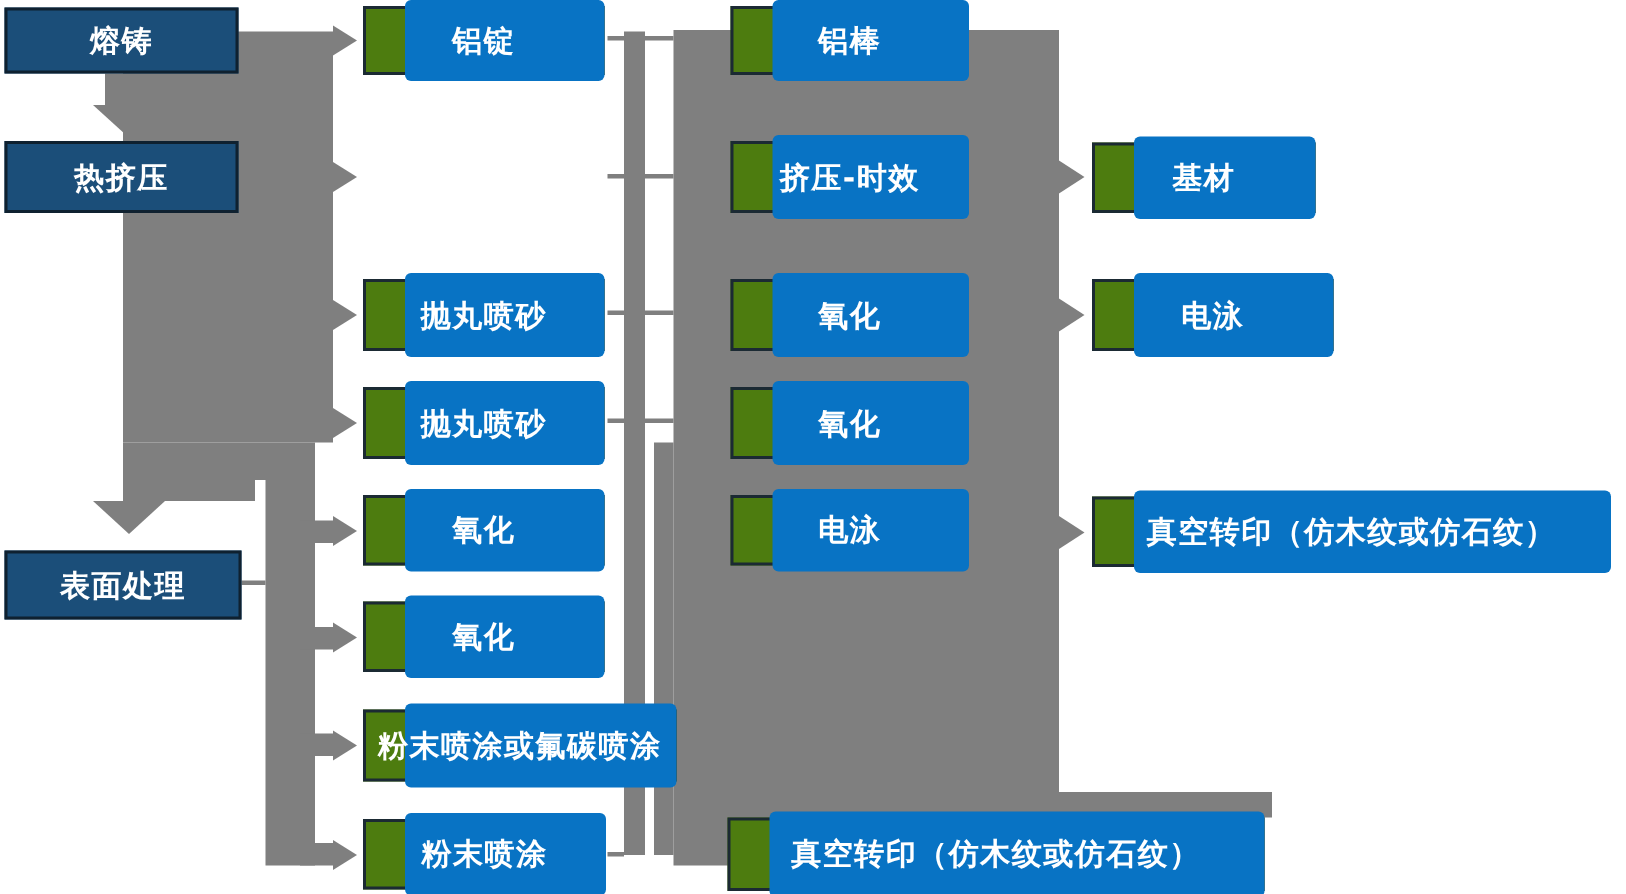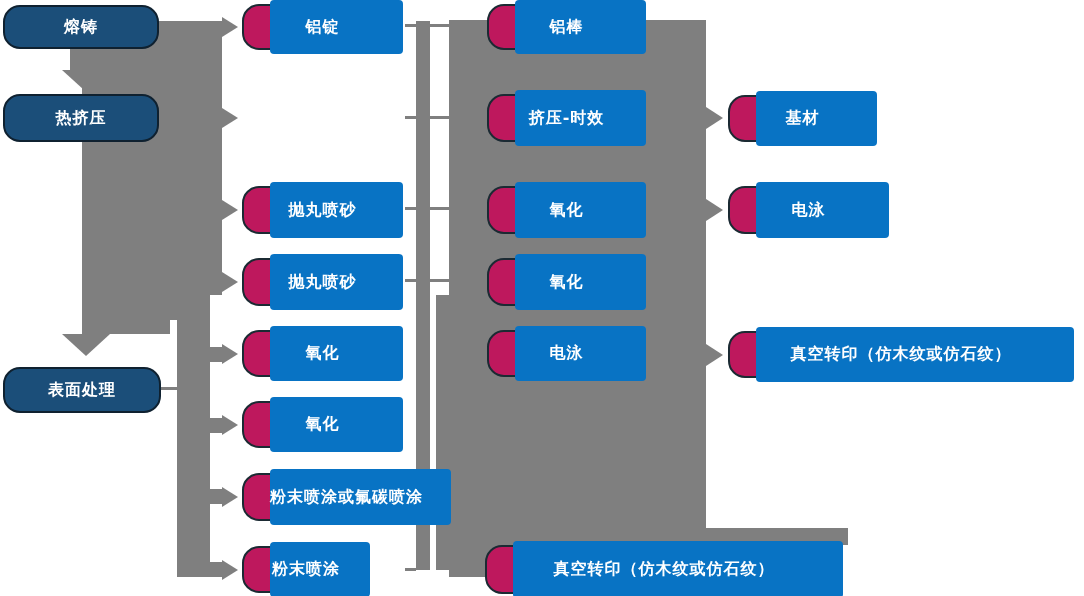--- a/index.html
+++ b/index.html
@@ -9,24 +9,24 @@
   
   .c{position:absolute;background:#7F7F7F;z-index:0;}
   .tri{position:absolute;width:0;height:0;z-index:0;}
   .tri-r{border-top:10px solid transparent;border-bottom:10px solid transparent;border-left:16px solid #7F7F7F;}
   .tri-r4{border-top:11px solid transparent;border-bottom:11px solid transparent;border-left:17px solid #7F7F7F;}
   .tri-d{border-left:22px solid transparent;border-right:22px solid transparent;border-top:20px solid #7F7F7F;}
   .tri-d2{border-left:24px solid transparent;border-right:24px solid transparent;border-top:22px solid #7F7F7F;}
 
   
   .node{position:absolute;display:flex;align-items:center;justify-content:center;
-        box-sizing:border-box;border-radius:17px;z-index:1;
-        color:#FFFFFF;font-weight:bold;font-size:16px;letter-spacing:1px;white-space:nowrap;}
+        box-sizing:border-box;border-radius:0;z-index:1;
+        color:#FFFFFF;font-weight:bold;font-size:20px;letter-spacing:1px;white-space:nowrap;}
   .dark{background:#1B4E79;border:2px solid #0F2130;}
-  .blue{background:#be185d;border:2px solid #1B2A33;}
+  .blue{background:#4d7c0f;border:2px solid #1B2A33;}
   .blue::before{content:"";position:absolute;left:26px;right:-2px;top:-6px;bottom:-6px;
         background:#0873C4;z-index:-1;border-radius:4px;}
   .node span{position:relative;z-index:2;}
 </style>
 </head>
 <body>
 
 <div id="canvas">
 
   <div class="c" style="left:82px;top:21px;width:140px;height:274px;"></div>
@@ -95,21 +95,21 @@
     </div>
   <div class="node blue" style="left:242px;top:330px;width:161px;height:47px;">
       <span>氧化</span>
     </div>
   <div class="node blue" style="left:242px;top:401px;width:161px;height:47px;">
       <span>氧化</span>
     </div>
   <div class="node blue" style="left:242px;top:473px;width:209px;height:48px;">
       <span>粉末喷涂或氟碳喷涂</span>
     </div>
-  <div class="node blue" style="left:242px;top:546px;width:128px;height:47px;">
+  <div class="node blue" style="left:242px;top:546px;width:162px;height:47px;">
       <span>粉末喷涂</span>
     </div>
 
   <div class="node blue" style="left:487px;top:4px;width:159px;height:46px;">
       <span>铝棒</span>
     </div>
   <div class="node blue" style="left:487px;top:94px;width:159px;height:48px;">
       <span>挤压-时效</span>
     </div>
   <div class="node blue" style="left:487px;top:186px;width:159px;height:48px;">

